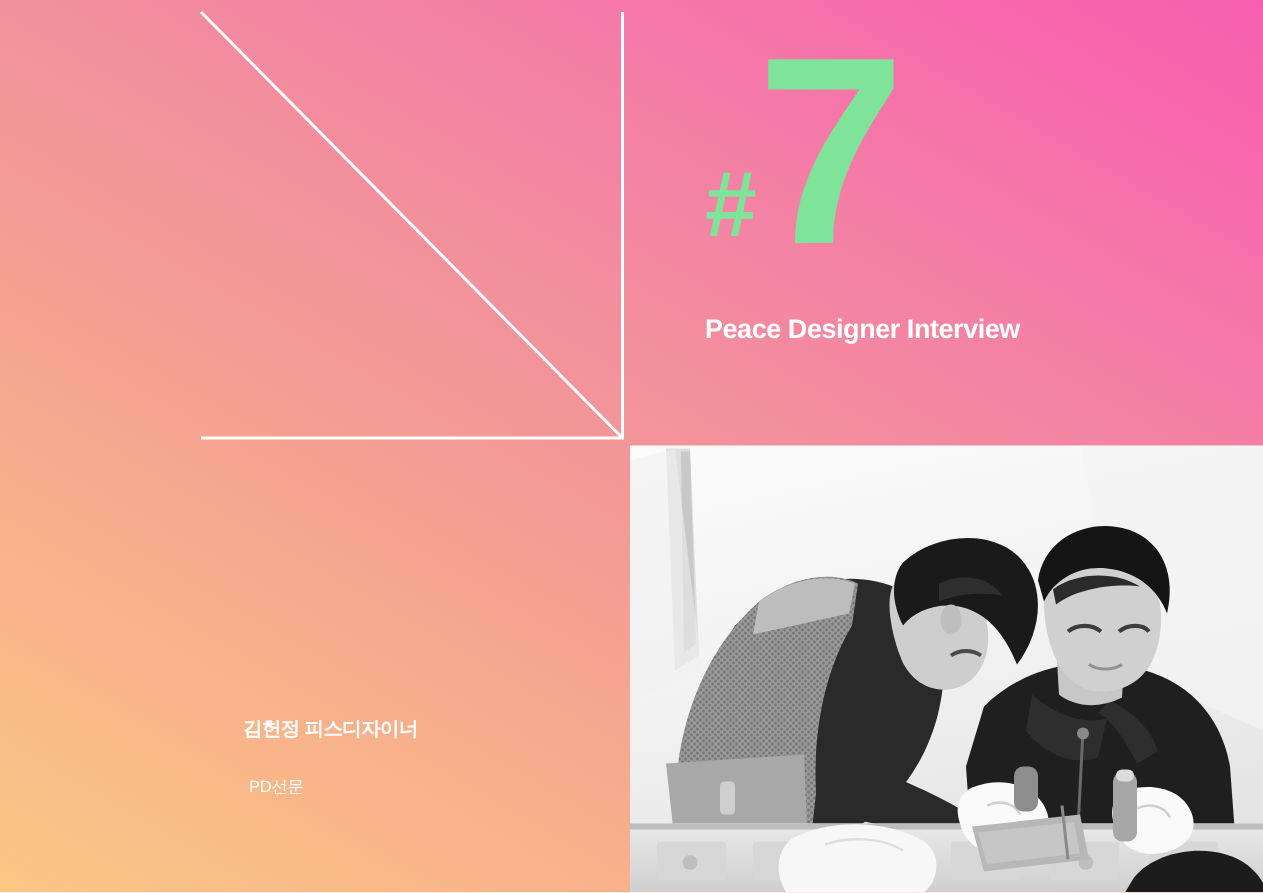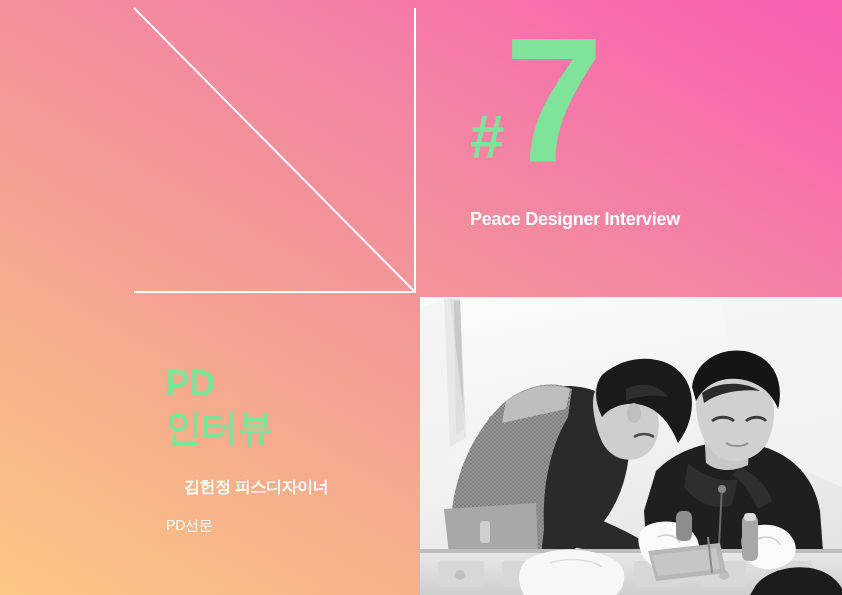--- a/index.html
+++ b/index.html
@@ -90,35 +90,35 @@
     font-weight: 700;
     line-height: 1.18;
     letter-spacing: -1px;
   }
   .kr-title .line {
     display: block;
   }
 
   .kr-role {
     position: absolute;
-    left: 184px;
+    left: 162px;
     top: 477px;
     color: #ffffff;
-    font-size: 16px;
+    font-size: 13px;
     font-weight: 700;
     letter-spacing: -0.4px;
     white-space: nowrap;
   }
 
   .kr-org {
     position: absolute;
     left: 166px;
     top: 517px;
     color: #ffffff;
-    font-size: 14px;
+    font-size: 11px;
     font-weight: 400;
     letter-spacing: -0.2px;
     white-space: nowrap;
   }
 
   
   .photo {
     position: absolute;
     left: 420px;
     top: 297px;
@@ -145,24 +145,20 @@
     <line x1="134" y1="292" x2="416" y2="292"></line>
   </svg>
 
   <div class="hash-seven">
     <span class="hash">#</span>
     <span class="num">7</span>
   </div>
 
   <div class="subtitle-en">Peace Designer Interview</div>
 
-  <div class="kr-title">
-    <span class="line">PD</span>
-    <span class="line">인터뷰</span>
-  </div>
 
   <div class="kr-role">김헌정 피스디자이너</div>
 
   <div class="kr-org">PD선문</div>
 
   <div class="photo">
     <svg viewBox="0 0 422 298" preserveAspectRatio="xMidYMid slice">
       <defs>
         <linearGradient id="bgTent" x1="0" y1="0" x2="0.3" y2="1">
           <stop offset="0%" stop-color="#fbfbfb"></stop>

